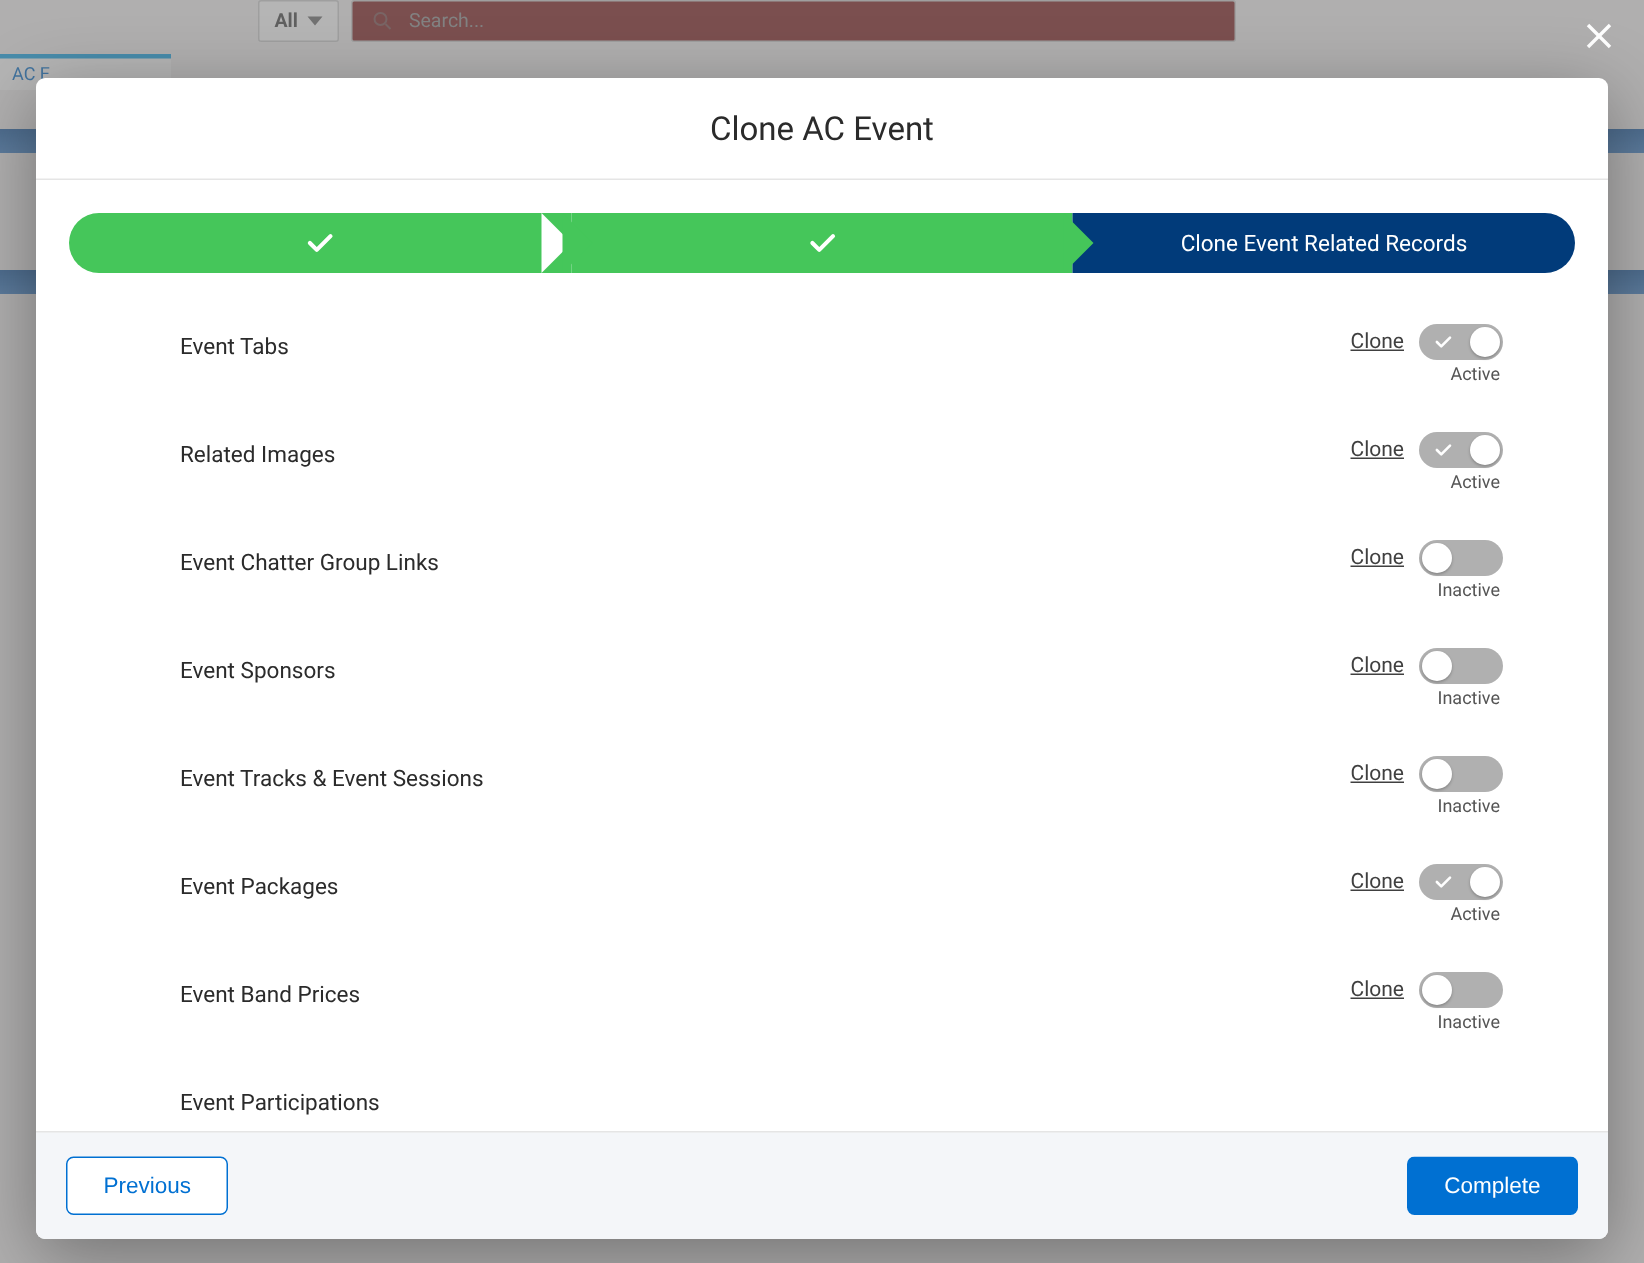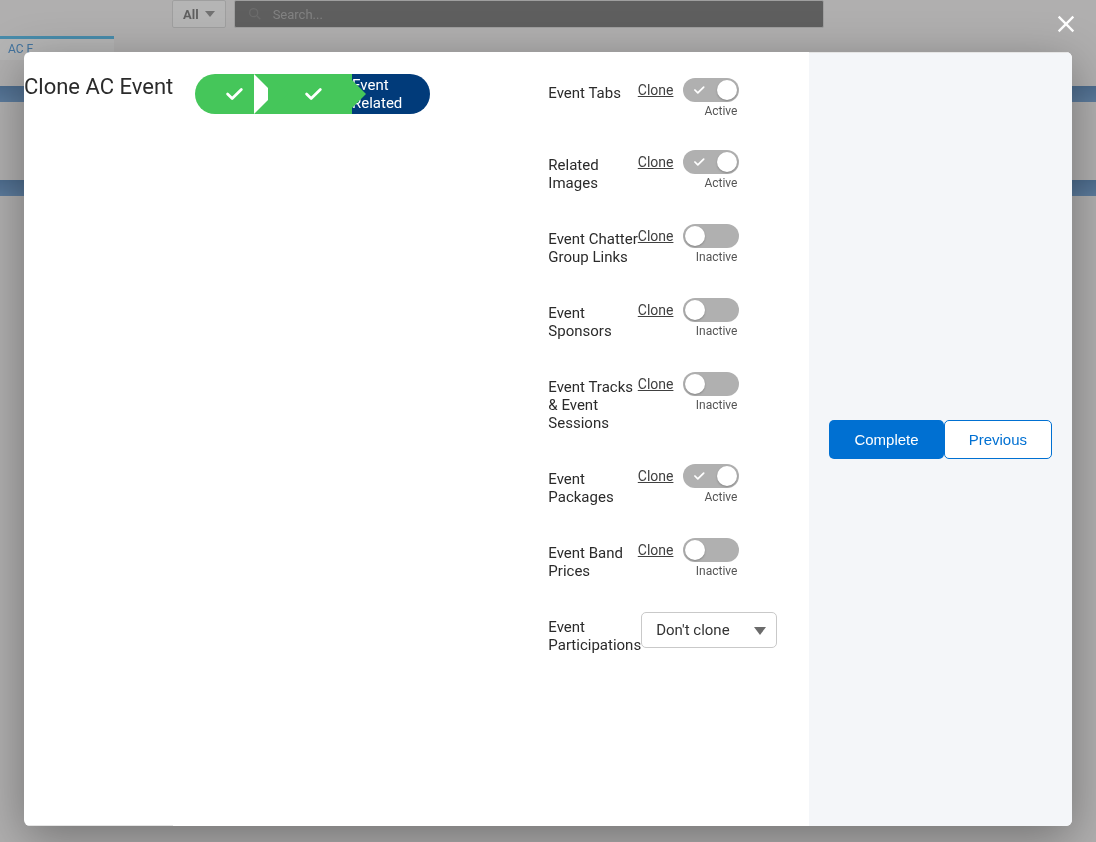--- a/index.html
+++ b/index.html
@@ -43,21 +43,21 @@
     font-weight: bold;
   }
   .bg-caret {
     width: 0; height: 0;
     border-left: 5px solid transparent;
     border-right: 5px solid transparent;
     border-top: 6px solid #6b6b6b;
   }
   .bg-search {
     border: 1px solid #cfcfcf;
-    background: #404040;
+    background: #7f1d1d;
     height: 28px;
     flex: 0 0 590px;
     display: flex;
     align-items: center;
     gap: 10px;
     padding: 0 12px;
     border-radius: 2px;
     color: #8f8f8f;
     font-size: 13px;
   }
@@ -93,21 +93,21 @@
   .modal {
     position: absolute;
     top: 52px;
     left: 24px;
     right: 24px;
     bottom: 16px;
     background: #fff;
     border-radius: 6px;
     box-shadow: 0 12px 48px rgba(0,0,0,.35);
     display: flex;
-    flex-direction: row;
+    flex-direction: column;
     overflow: hidden;
   }
   .modal-header {
     text-align: center;
     padding: 22px 0 20px;
     border-bottom: 1px solid #e5e5e5;
     font-size: 22px;
     color: #2b2b2b;
   }
   .progress-wrap {
@@ -422,25 +422,21 @@
                 <span class="knob"></span>
               </div>
             </div>
             <span class="status">Inactive</span>
           </div>
         </div>
       </div>
 
     <div class="row">
       <div class="row-label">Event Participations</div>
-      <div class="select">
-        <span>Don't clone</span>
-        <span class="s-caret"></span>
-      </div>
     </div>
 
   </div>
 
   <div class="footer">
+    <button class="btn btn-prev">Previous</button>
     <button class="btn btn-complete">Complete</button>
-    <button class="btn btn-prev">Previous</button>
   </div>
 </div>
 
 </body></html>

